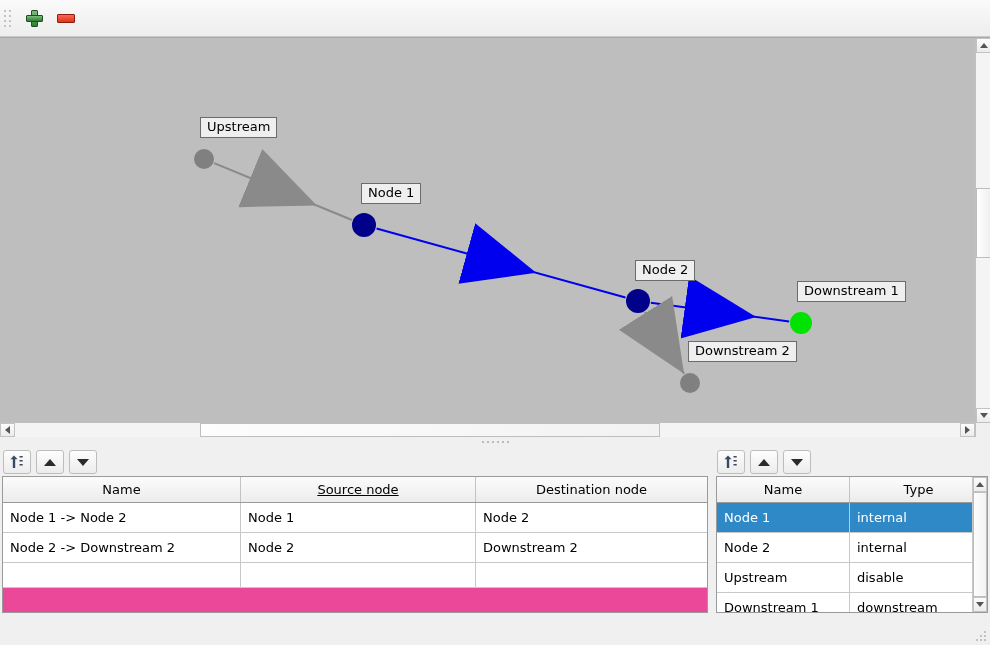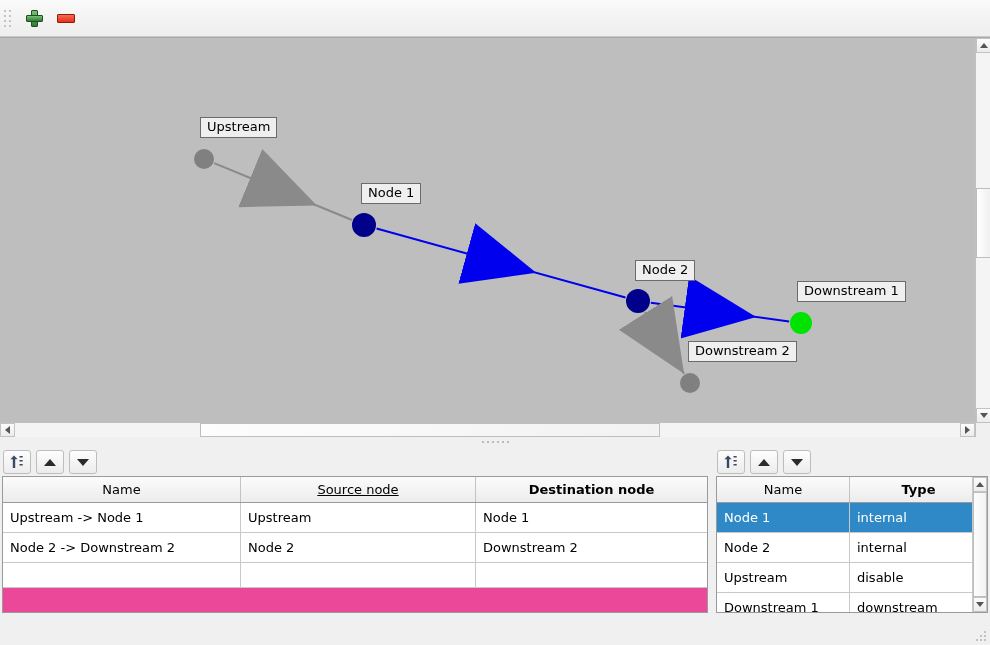--- a/index.html
+++ b/index.html
@@ -224,21 +224,21 @@
     background: linear-gradient(to bottom, #fbfbfb, #ececec);
     border-right: 1px solid #c3c3c3;
     border-bottom: 1px solid #9a9a9a;
     height: 25px;
     font-weight: normal;
     font-size: 13px;
     color: #000;
     text-align: center;
     padding: 0;
   }
-  table.grid th:last-child { border-right: none; font-weight: bold; }
+  table.grid th:last-child { border-right: none; }
   table.grid td {
     border-right: 1px solid #c8c8c8;
     border-bottom: 1px solid #c8c8c8;
     height: 29px;
     padding: 0 0 0 7px;
     color: #000;
     overflow: hidden;
     white-space: nowrap;
     text-overflow: ellipsis;
     background: #fff;
@@ -403,23 +403,23 @@
         <table class="grid" id="left-table">
           <thead>
               <tr>
                 <th style="width: 237px;">Name</th>
                 <th style="width: 234px; text-decoration: underline;">Source node</th>
                 <th style="width: auto;">Destination node</th>
               </tr>
             </thead>
           <tbody>
               <tr>
-                <td>Upstream -&gt; Node 1</td>
-                <td>Upstream</td>
+                <td>Node 1 -&gt; Node 2</td>
                 <td>Node 1</td>
+                <td>Node 2</td>
               </tr>
               <tr>
                 <td>Node 2 -&gt; Downstream 2</td>
                 <td>Node 2</td>
                 <td>Downstream 2</td>
               </tr>
               <tr class="empty">
                 <td>&nbsp;</td>
                 <td>&nbsp;</td>
                 <td>&nbsp;</td>

